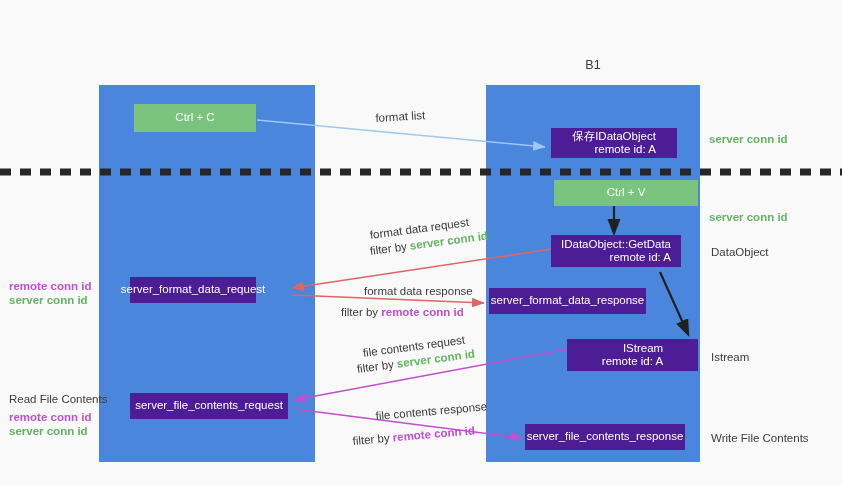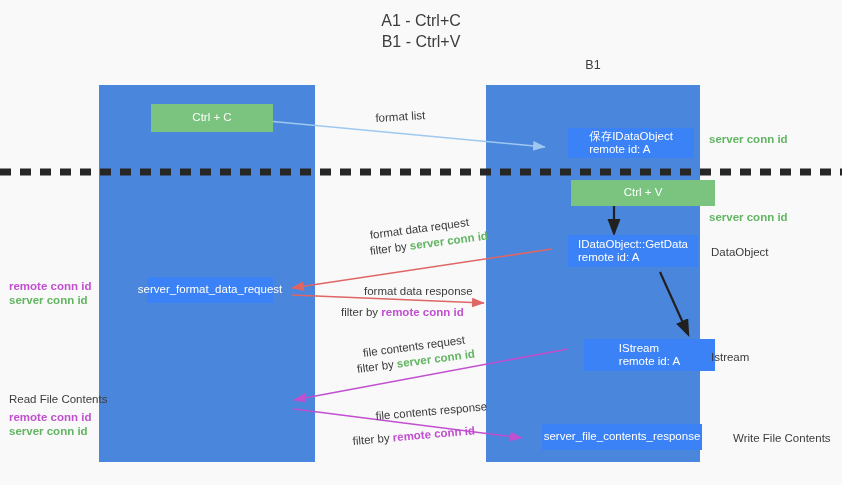--- a/index.html
+++ b/index.html
@@ -46,31 +46,30 @@
     background: #4a86db;
   }
   #lane-a1 { left: 99px; top: 85px; width: 216px; height: 377px; }
   #lane-b1 { left: 486px; top: 85px; width: 214px; height: 377px; }
 
   
   .box {
     display: flex;
     align-items: center;
     justify-content: center;
-    text-align: left;
+    text-align: right;
     color: #ffffff;
     font-size: 11.5px;
     line-height: 13.5px;
     box-sizing: border-box;
     padding: 2px 20px;
     white-space: pre-line;
-    margin-left: 17px;
   }
   .box.green { background: #7bc47f; }
-  .box.orange { background: #3b82f6; }
+  .box.orange { background: #4c1d95; }
 
   
   .side-label {
     font-size: 11.5px;
     line-height: 14px;
     color: #3c3c3c;
   }
   .lbl-green { color: #62b562; font-weight: bold; }
   .lbl-purple { color: #c14fd0; font-weight: bold; }
   .lbl-plain { color: #3c3c3c; }
@@ -95,22 +94,20 @@
   #dash-line {
     left: 0; top: 168px;
     width: 842px; height: 8px;
   }
 </style>
 </head>
 <body>
 
 <div id="stage">
 
-  <div class="abs" id="title-block">A1 - Ctrl+C
-B1 - Ctrl+V</div>
 
   <div class="abs col-header" style="left:486px; top:58px; width:214px;">
     <span>B1</span>
   </div>
 
   <div class="abs lane" id="lane-a1"></div>
   <div class="abs lane" id="lane-b1"></div>
 
   <svg class="abs" id="arrows" viewBox="0 0 842 485">
     <defs>
@@ -152,24 +149,26 @@
   <div class="abs box orange" style="left:551px; top:128px; width:126px; height:30px;">保存IDataObject
 remote id: A</div>
 
   <div class="abs box green" style="left:554px; top:180px; width:144px; height:26px;">Ctrl + V</div>
 
   <div class="abs box orange" style="left:551px; top:235px; width:130px; height:32px;">IDataObject::GetData
 remote id: A</div>
 
   <div class="abs box orange" style="left:130px; top:277px; width:126px; height:26px;">server_format_data_request</div>
 
+  <div class="abs box orange" style="left:489px; top:288px; width:157px; height:26px;">server_format_data_response</div>
 
   <div class="abs box orange" style="left:567px; top:339px; width:131px; height:32px;">IStream
 remote id: A</div>
 
+  <div class="abs box orange" style="left:130px; top:393px; width:158px; height:26px;">server_file_contents_request</div>
 
   <div class="abs box orange" style="left:525px; top:424px; width:160px; height:26px;">server_file_contents_response</div>
 
   <div class="abs mid-label" style="left:375px; top:111px; transform:rotate(-3.5deg); transform-origin:left top;">format list</div>
 
   <div class="abs mid-label" style="left:369px; top:228px; transform:rotate(-7.5deg); transform-origin:left top;">format data request</div>
 
   <div class="abs mid-label" style="left:369px; top:244px; transform:rotate(-7.5deg); transform-origin:left top;">
     <span>filter by </span><span class="hl-green">server conn id</span>
   </div>
@@ -193,21 +192,21 @@
   </div>
 
   <div class="abs side-label lbl-green" style="left:709px; top:132px;">server conn id</div>
 
   <div class="abs side-label lbl-green" style="left:709px; top:210px;">server conn id</div>
 
   <div class="abs side-label lbl-plain" style="left:711px; top:245px;">DataObject</div>
 
   <div class="abs side-label lbl-plain" style="left:711px; top:350px;">Istream</div>
 
-  <div class="abs side-label lbl-plain" style="left:733px; top:431px;">Write File Contents</div>
+  <div class="abs side-label lbl-plain" style="left:711px; top:431px;">Write File Contents</div>
 
   <div class="abs side-label lbl-purple" style="left:9px; top:279px;">remote conn id</div>
   <div class="abs side-label lbl-green" style="left:9px; top:293px;">server conn id</div>
 
   <div class="abs side-label lbl-plain" style="left:9px; top:392px;">Read File Contents</div>
   <div class="abs side-label lbl-purple" style="left:9px; top:410px;">remote conn id</div>
   <div class="abs side-label lbl-green" style="left:9px; top:424px;">server conn id</div>
 
 </div>
 

